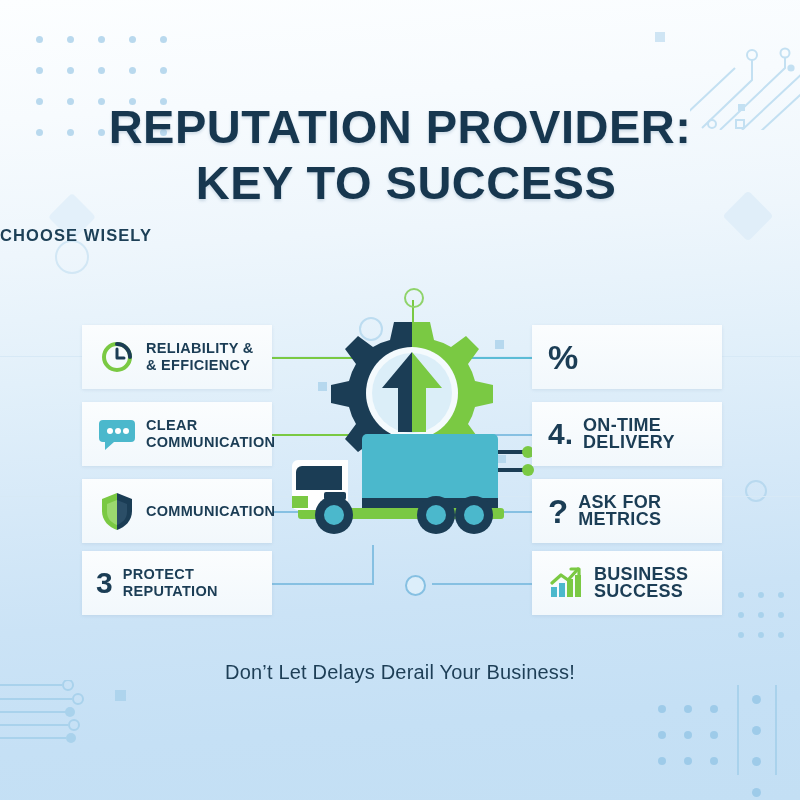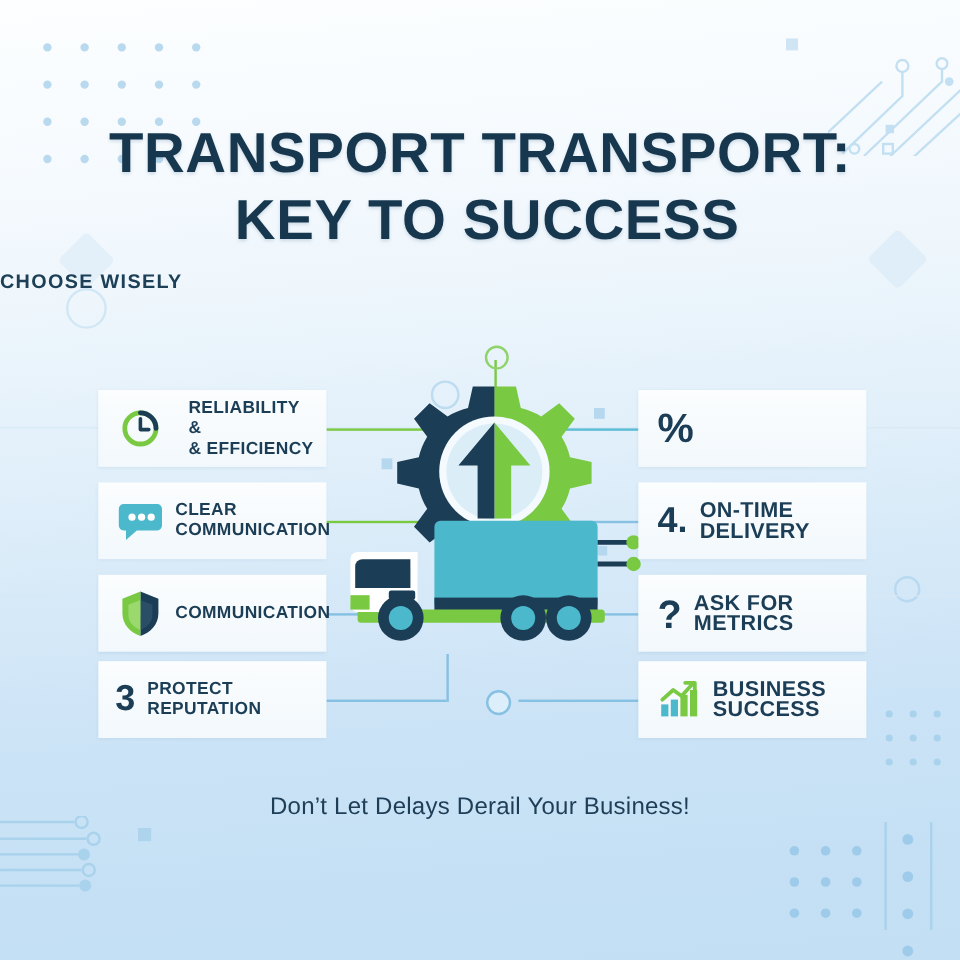--- a/index.html
+++ b/index.html
@@ -258,21 +258,21 @@
   <div class="deco" style="left:55px; top:240px; width:30px; height:30px; border:2px solid #d2e7f5; border-radius:50%;"></div>
   <div class="deco" style="left:745px; top:480px; width:18px; height:18px; border:2px solid #b8d9ef; border-radius:50%;"></div>
   <div class="deco" style="left:359px; top:317px; width:20px; height:20px; border:2px solid #bcdcf0; border-radius:50%;"></div>
   <div class="deco" style="left:55px; top:200px; width:34px; height:34px; background:#e3f0fa; transform:rotate(45deg); border-radius:4px;"></div>
   <div class="deco" style="left:730px; top:198px; width:36px; height:36px; background:#e0eef9; transform:rotate(45deg); border-radius:4px;"></div>
 
   <div class="deco" style="left:0; top:356px; width:800px; height:1px; background:#d7e9f6;"></div>
   <div class="deco" style="left:0; top:496px; width:800px; height:1px; background:#d7e9f6;"></div>
 
   <div class="title">
-    <span>TRANSPORT TRANSPORT:</span>
+    <span>REPUTATION PROVIDER:</span>
     <span class="line2">KEY TO SUCCESS</span>
   </div>
   <div class="subtitle">CHOOSE WISELY</div>
 
   <div class="conn" style="left:272px; top:357px; width:110px; background:#7ac943;"></div>
   <div class="conn" style="left:272px; top:434px; width:92px; background:#7ac943;"></div>
   <div class="conn" style="left:272px; top:511px; width:82px; background:#86c0e2;"></div>
   <div class="conn" style="left:272px; top:583px; width:100px; background:#86c0e2;"></div>
   <div class="conn" style="left:372px; top:545px; width:2px; height:40px; background:#86c0e2;"></div>
 
@@ -320,21 +320,21 @@
     </g>
 
     <g>
       <line x1="222" y1="152" x2="248" y2="152" stroke="#1b3d55" stroke-width="4"></line>
       <circle cx="252" cy="152" r="6" fill="#7ac943"></circle>
       <line x1="222" y1="170" x2="248" y2="170" stroke="#1b3d55" stroke-width="4"></line>
       <circle cx="252" cy="170" r="6" fill="#7ac943"></circle>
     </g>
   </svg>
 
-  <div class="card left" style="top:325px;gap:11px;">
+  <div class="card left" style="top:325px;">
     <span class="card-icon">
       <svg width="36" height="36" viewBox="0 0 36 36">
         <circle cx="18" cy="18" r="13" fill="none" stroke="#7ac943" stroke-width="4"></circle>
         <path d="M18 5 A13 13 0 0 1 31 18" fill="none" stroke="#1b3d55" stroke-width="4" stroke-linecap="round"></path>
         <path d="M18 10 L18 19 L25 19" fill="none" stroke="#1b3d55" stroke-width="3" stroke-linecap="round" stroke-linejoin="round"></path>
       </svg>
     </span>
     <span class="card-label">RELIABILITY &amp;
 &amp; EFFICIENCY</span>
   </div>

